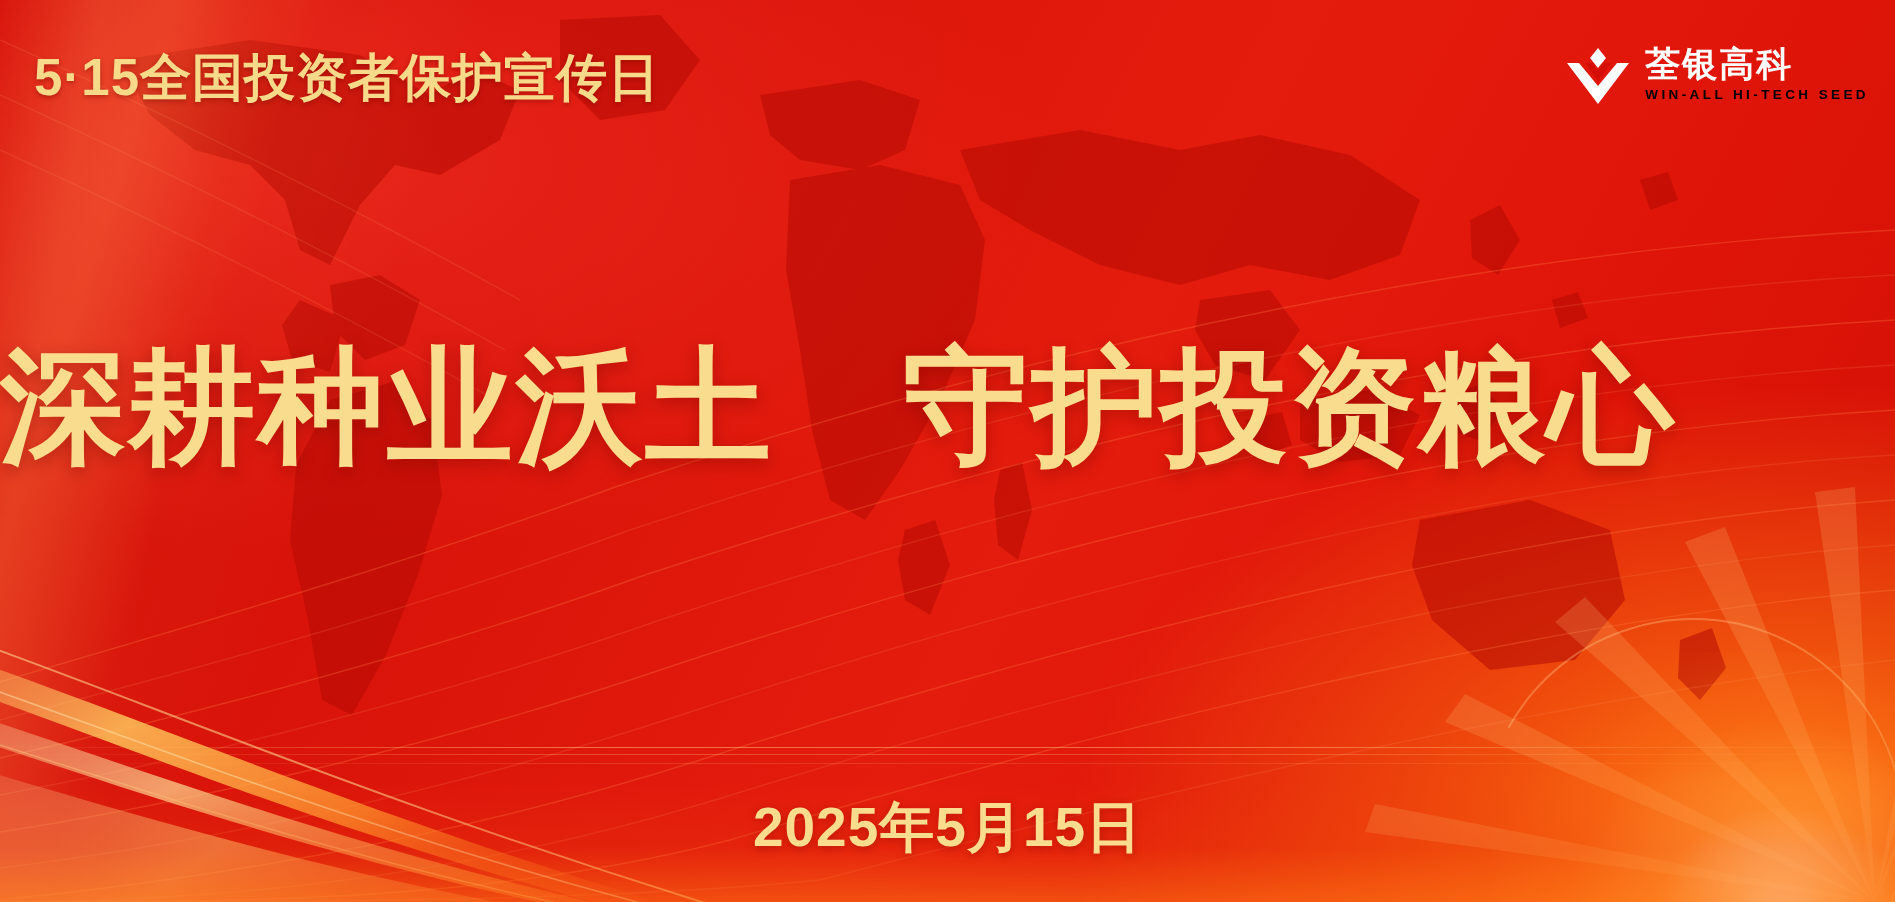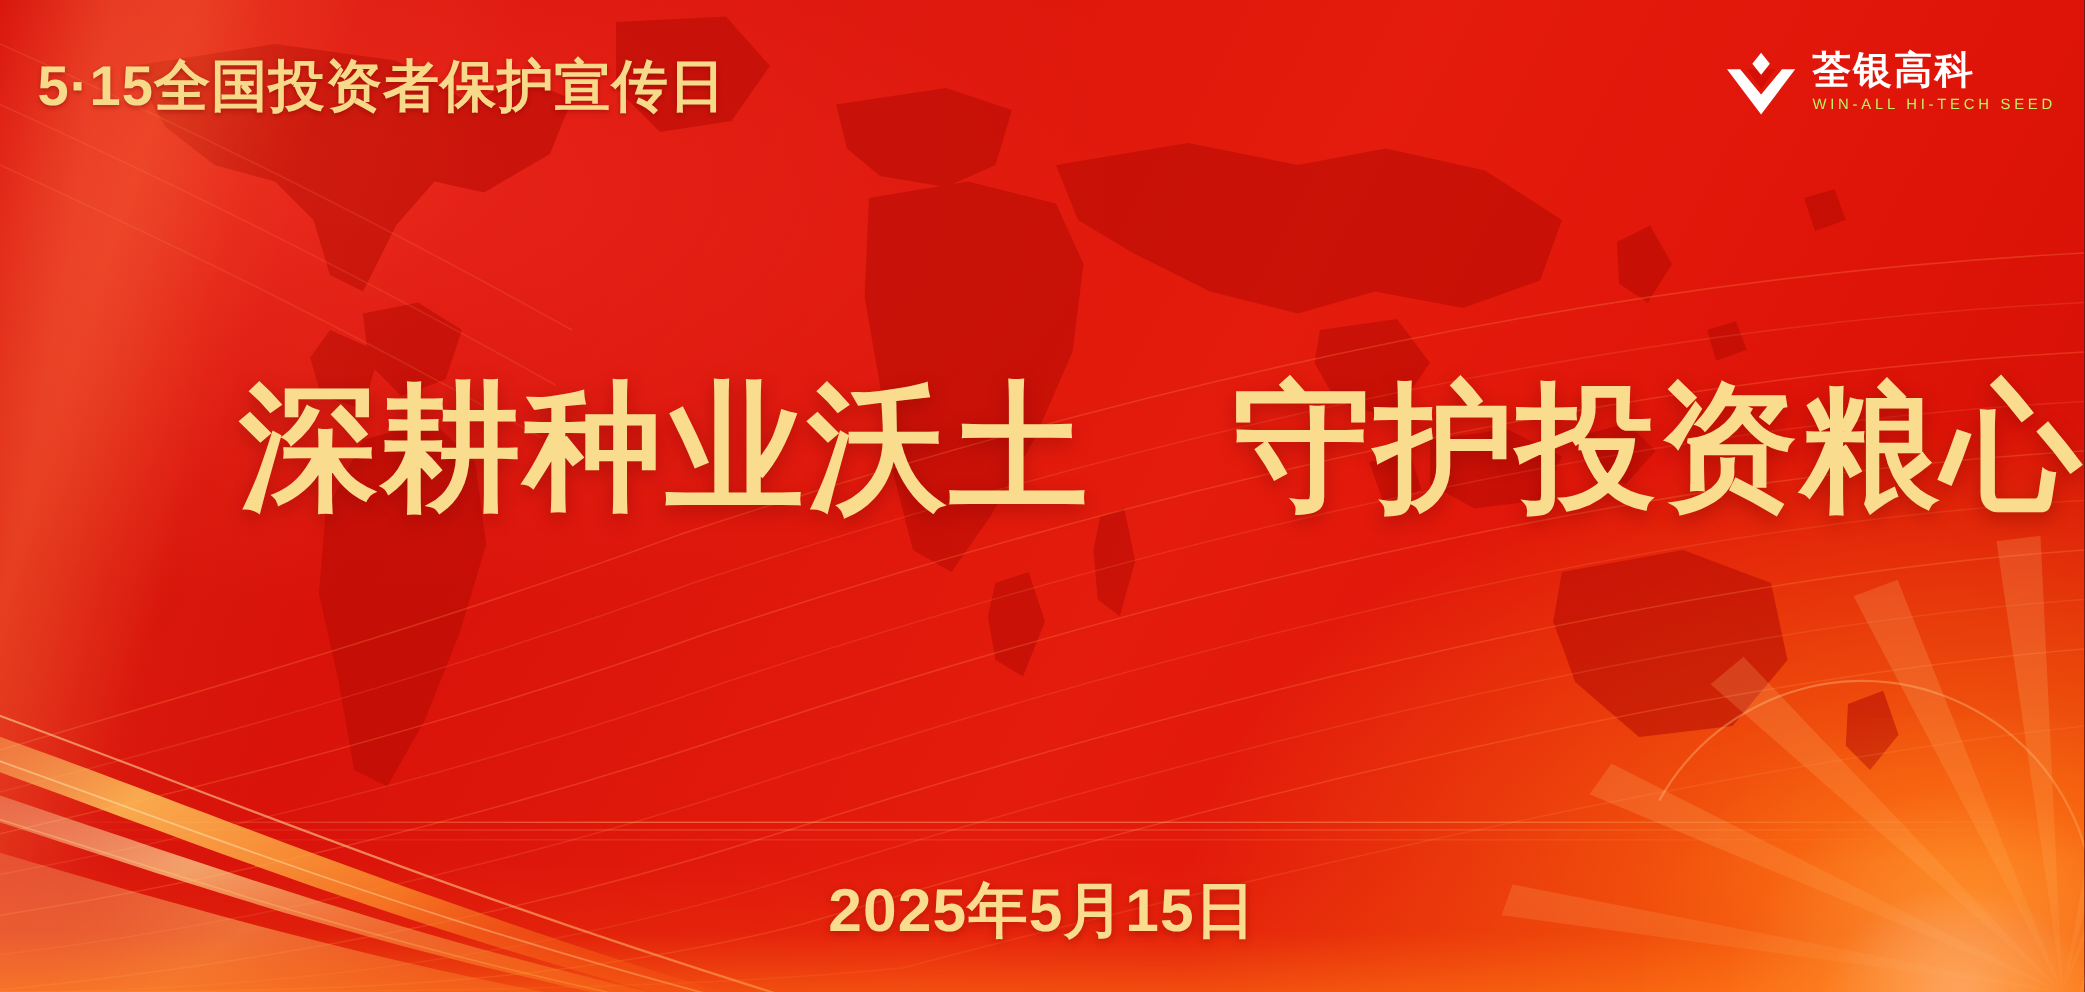--- a/index.html
+++ b/index.html
@@ -148,31 +148,31 @@
   .logo-cn {
     font-size: 35px;
     font-weight: bold;
     color: #ffffff;
     letter-spacing: 2px;
     white-space: nowrap;
   }
   .logo-en {
     margin-top: 7px;
     font-size: 13.5px;
-    font-weight: normal;
-    color: #bef264;
+    font-weight: bold;
+    color: #000000;
     letter-spacing: 3.4px;
     white-space: nowrap;
   }
 
   .main-title {
     position: absolute;
     left: 0; right: 0;
     top: 344px;
-    text-align: right;
+    text-align: left;
     font-size: 126px;
     font-weight: bold;
     color: #f9dc8d;
     letter-spacing: 3px;
     line-height: 1;
     white-space: nowrap;
     text-shadow: 0 5px 16px rgba(125,8,0,0.42);
   }
 
   .date {

